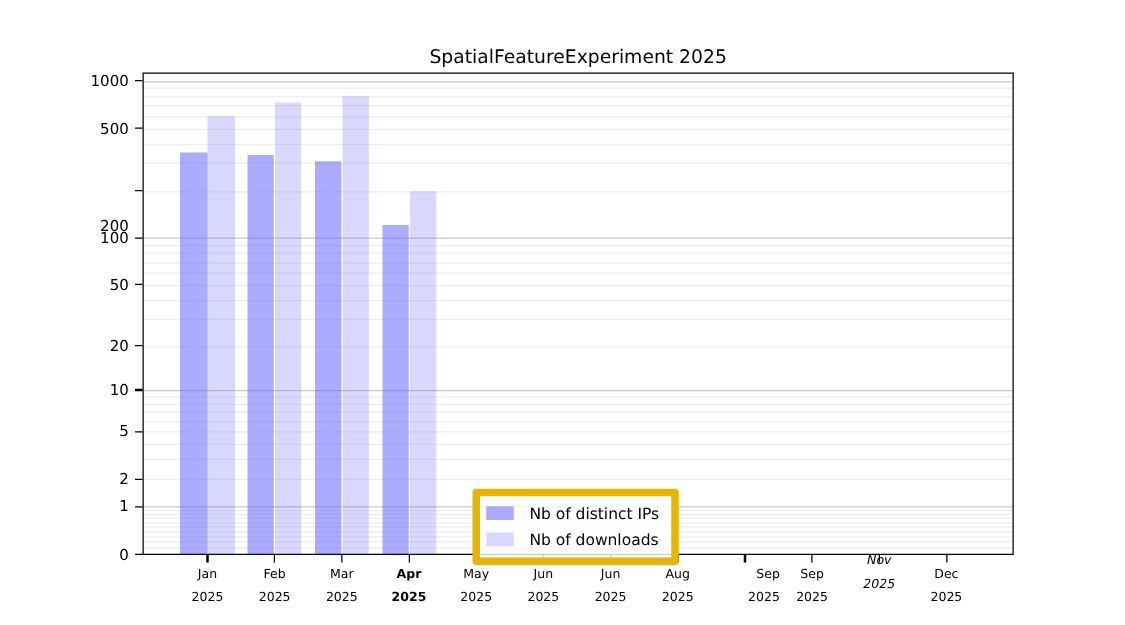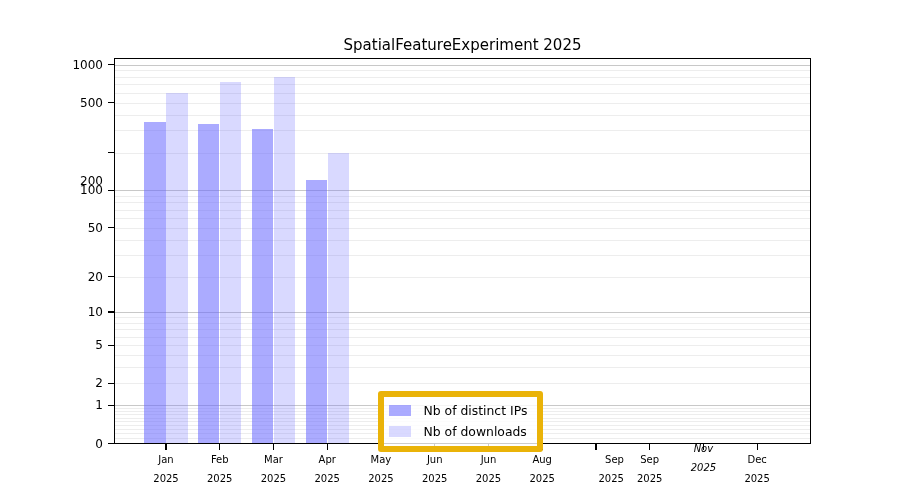--- a/index.html
+++ b/index.html
@@ -146,21 +146,21 @@
       <div class="xtick-label" style="left: 191.74px; top: 451px;">
         <div>Feb</div>
         <div>2025</div>
       </div>
       <div class="xtick-mark" style="left: 272.88px; top: 443.5px;"></div>
       <div class="xtick-label" style="left: 245.48px; top: 451px;">
         <div>Mar</div>
         <div>2025</div>
       </div>
       <div class="xtick-mark" style="left: 326.62px; top: 443.5px;"></div>
-      <div class="xtick-label" style="left: 299.22px; top: 451px;">
+      <div class="xtick-label" style="left: 299.22px; top: 451px; font-weight: bold;">
         <div>Apr</div>
         <div>2025</div>
       </div>
       <div class="xtick-mark" style="left: 380.36px; top: 443.5px;"></div>
       <div class="xtick-label" style="left: 352.96px; top: 451px;">
         <div>May</div>
         <div>2025</div>
       </div>
       <div class="xtick-mark" style="left: 434.1px; top: 443.5px;"></div>
       <div class="xtick-label" style="left: 406.7px; top: 451px;">

